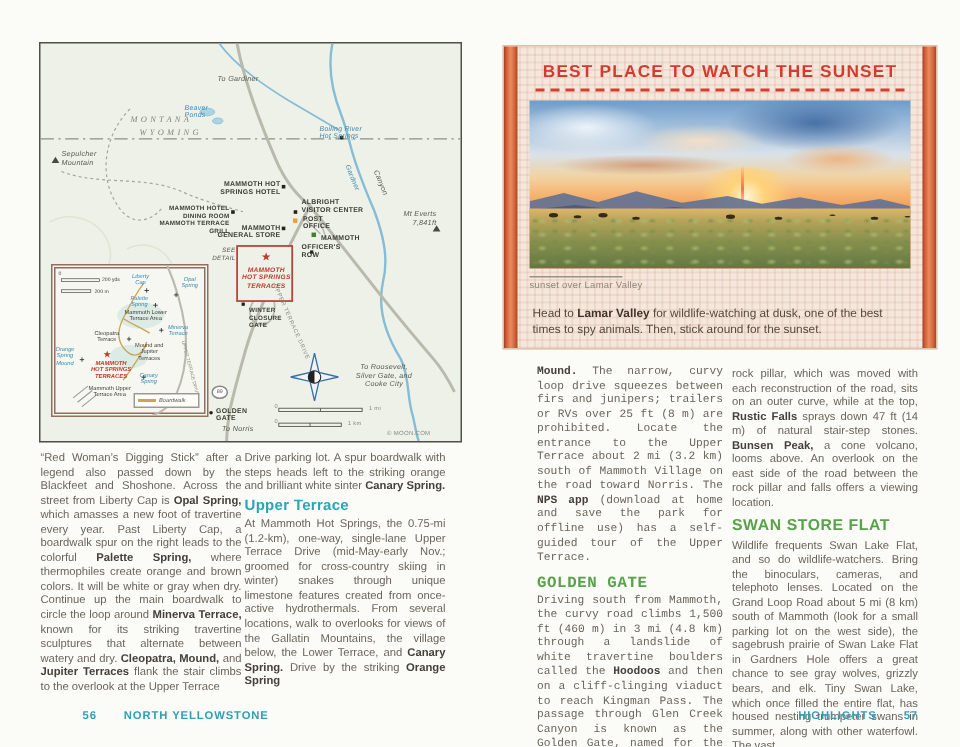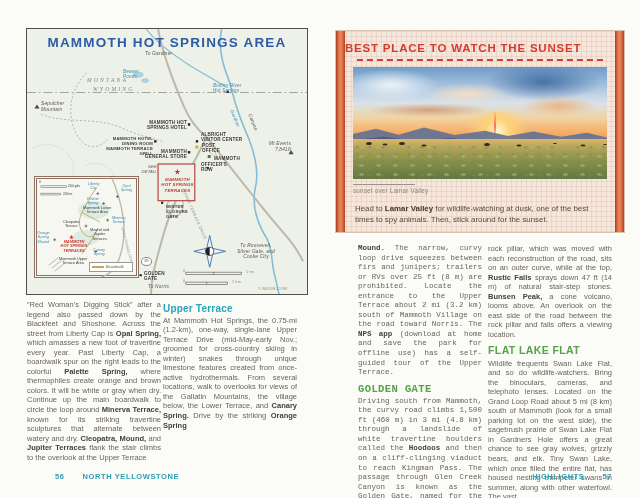--- a/index.html
+++ b/index.html
@@ -41,21 +41,21 @@
   .footer .num{margin:0 9px;}
   .footer-left{left:27px;}
   .footer-right{right:28px;text-align:left;}
 
   
   .callout{position:absolute;left:335px;top:30px;width:290px;height:203px;background-color:#f6e7dd;
     background-image:linear-gradient(rgba(205,160,140,.22) 1px,transparent 1px),linear-gradient(90deg,rgba(205,160,140,.22) 1px,transparent 1px);
     background-size:5px 5px;border:1px solid #ddbfae;box-sizing:border-box;}
   .cbar{position:absolute;top:0;bottom:0;width:9px;background:linear-gradient(90deg,#a43c22 0%,#cf5f38 18%,#ec8a5e 48%,#d96f44 72%,#b04424 100%);}
   .cbar.left{left:0;} .cbar.right{right:0;}
-  .c-title{position:absolute;top:11px;left:9px;right:9px;color:#d23c2e;font-weight:bold;font-size:11.5px;letter-spacing:.8px;}
+  .c-title{position:absolute;top:11px;left:9px;right:9px;text-align:center;color:#d23c2e;font-weight:bold;font-size:11.5px;letter-spacing:.8px;}
   .c-dash{position:absolute;top:28px;left:21px;right:21px;border-top:2px dashed #d2402f;}
   .photo{position:absolute;left:17px;right:17px;top:36px;height:112px;overflow:hidden;
     background:linear-gradient(180deg,#6f9cc9 0%,#a3c0dc 16%,#d9e2ea 32%,#f2d2a0 46%,#f6b470 56%,#ef9e5e 64%,#d8935c 70%);}
   .cl{position:absolute;border-radius:50%;}
   .cl1{left:52%;top:-4%;width:46%;height:34%;background:radial-gradient(ellipse,rgba(57,101,158,.85),rgba(57,101,158,0) 70%);}
   .cl2{left:-4%;top:2%;width:38%;height:28%;background:radial-gradient(ellipse,rgba(240,246,250,.95),rgba(240,246,250,0) 70%);}
   .cl3{left:28%;top:14%;width:34%;height:20%;background:radial-gradient(ellipse,rgba(248,224,196,.9),rgba(248,224,196,0) 70%);}
   .cl4{left:66%;top:26%;width:30%;height:18%;background:radial-gradient(ellipse,rgba(238,178,122,.9),rgba(238,178,122,0) 70%);}
   .cl5{left:6%;top:32%;width:48%;height:13%;background:radial-gradient(ellipse,rgba(199,122,74,.6),rgba(199,122,74,0) 70%);}
   .glow{position:absolute;left:42%;top:40%;width:30%;height:34%;background:radial-gradient(circle,#fff4d2 0%,#ffd27a 28%,rgba(250,150,70,0) 72%);border-radius:50%;}
@@ -128,21 +128,20 @@
         </g>
 
         <g stroke="#55554c" stroke-width="0.6" fill="none">
           <rect x="160" y="245" width="56" height="2.2"></rect>
             <line x1="188" y1="245" x2="188" y2="247.2"></line>
           <rect x="160" y="255" width="42" height="2.2"></rect>
             <line x1="181" y1="255" x2="181" y2="257.2"></line>
         </g>
       </svg>
 
-      <div class="map-title">MAMMOTH HOT SPRINGS AREA</div>
 
       <div class="ml place" style="left:118px;top:22px;">To Gardiner</div>
       <div class="ml state" style="left:60px;top:48px;">MONTANA</div>
       <div class="ml state" style="left:66px;top:57px;">WYOMING</div>
       <div class="ml place" style="left:14px;top:72px;">Sepulcher
 Mountain</div>
       <div class="ml blue" style="left:96px;top:40px;text-align:right;width:14px;">Beaver
 Ponds</div>
       <div class="ml blue" style="left:186px;top:54px;">Boiling River
 Hot Springs</div>
@@ -243,20 +242,21 @@
           <span class="legend-line"></span>
           <span>Boardwalk</span>
         </div>
       </div>
     </div>
 
     <div class="bodytext col-l1">
       <p><span>“Red Woman’s Digging Stick” after a legend also passed down by the Blackfeet and Shoshone. Across the street from Liberty Cap is </span><span class="b">Opal Spring,</span><span> which amasses a new foot of travertine every year. Past Liberty Cap, a boardwalk spur on the right leads to the colorful </span><span class="b">Palette Spring,</span><span> where thermophiles create orange and brown colors. It will be white or gray when dry. Continue up the main boardwalk to circle the loop around </span><span class="b">Minerva Terrace,</span><span> known for its striking travertine sculptures that alternate between watery and dry. </span><span class="b">Cleopatra, Mound,</span><span> and </span><span class="b">Jupiter Terraces</span><span> flank the stair climbs to the overlook at the Upper Terrace</span></p>
     </div>
     <div class="bodytext col-l2">
+      <p><span>Drive parking lot. A spur boardwalk with steps heads left to the striking orange and brilliant white sinter </span><span class="b">Canary Spring.</span></p>
       <h3 class="teal">Upper Terrace</h3>
       <p><span>At Mammoth Hot Springs, the 0.75-mi (1.2-km), one-way, single-lane Upper Terrace Drive (mid-May-early Nov.; groomed for cross-country skiing in winter) snakes through unique limestone features created from once-active hydrothermals. From several locations, walk to overlooks for views of the Gallatin Mountains, the village below, the Lower Terrace, and </span><span class="b">Canary Spring.</span><span> Drive by the striking </span><span class="b">Orange Spring</span></p>
     </div>
     <div class="footer footer-left">
       <span>56</span><span class="num"></span><span>NORTH YELLOWSTONE</span>
     </div>
   </div>
 
   <div>
     <div class="callout">
@@ -283,20 +283,20 @@
       <div class="c-body"><span>Head to </span><span class="b">Lamar Valley</span><span> for wildlife-watching at dusk, one of the best times to spy animals. Then, stick around for the sunset.</span></div>
     </div>
 
     <div class="bodytext col-r1">
       <p><span class="b">Mound.</span><span> The narrow, curvy loop drive squeezes between firs and junipers; trailers or RVs over 25 ft (8 m) are prohibited. Locate the entrance to the Upper Terrace about 2 mi (3.2 km) south of Mammoth Village on the road toward Norris. The </span><span class="b">NPS app</span><span> (download at home and save the park for offline use) has a self-guided tour of the Upper Terrace.</span></p>
       <h3 class="green">GOLDEN GATE</h3>
       <p><span>Driving south from Mammoth, the curvy road climbs 1,500 ft (460 m) in 3 mi (4.8 km) through a landslide of white travertine boulders called the </span><span class="b">Hoodoos</span><span> and then on a cliff-clinging viaduct to reach Kingman Pass. The passage through Glen Creek Canyon is known as the Golden Gate, named for the vivid color of yellow lichens on the rhyolite cliffs. While the road has been rebuilt several times, its first incarnation in 1884 was a rickety wooden trestle bridge. A unique</span></p>
     </div>
     <div class="bodytext col-r2">
       <p><span>rock pillar, which was moved with each reconstruction of the road, sits on an outer curve, while at the top, </span><span class="b">Rustic Falls</span><span> sprays down 47 ft (14 m) of natural stair-step stones. </span><span class="b">Bunsen Peak,</span><span> a cone volcano, looms above. An overlook on the east side of the road between the rock pillar and falls offers a viewing location.</span></p>
-      <h3 class="green">FLAT LAKE FLAT</h3>
+      <h3 class="green">SWAN STORE FLAT</h3>
       <p><span>Wildlife frequents Swan Lake Flat, and so do wildlife-watchers. Bring the binoculars, cameras, and telephoto lenses. Located on the Grand Loop Road about 5 mi (8 km) south of Mammoth (look for a small parking lot on the west side), the sagebrush prairie of Swan Lake Flat in Gardners Hole offers a great chance to see gray wolves, grizzly bears, and elk. Tiny Swan Lake, which once filled the entire flat, has housed nesting trumpeter swans in summer, along with other waterfowl. The vast,</span></p>
     </div>
     <div class="footer footer-right">
       <span>HIGHLIGHTS</span><span class="num"></span><span>57</span>
     </div>
   </div>
 </div>
 
 </body></html>

